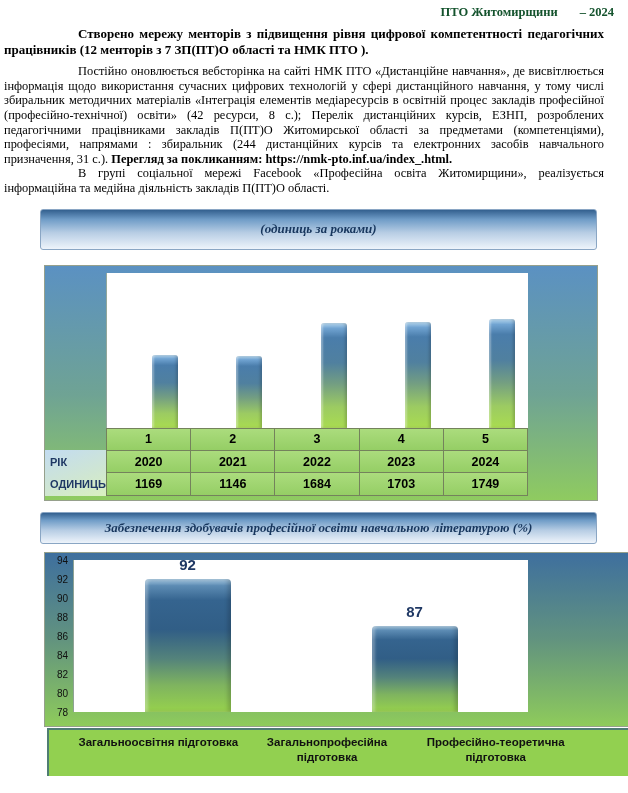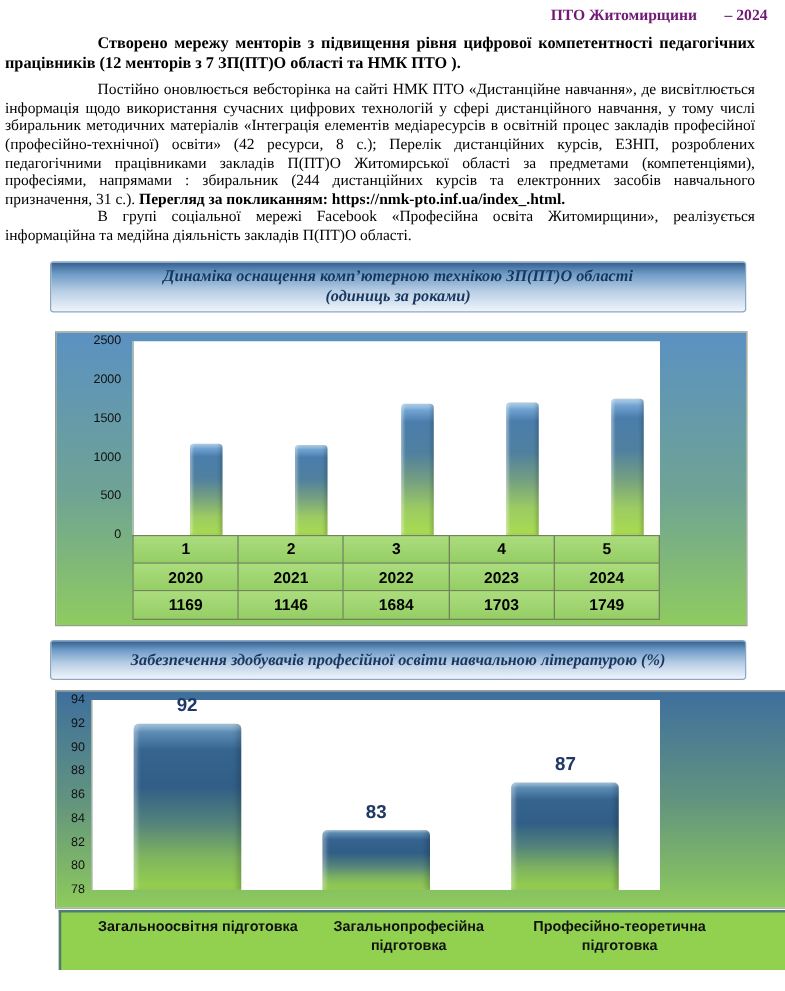--- a/index.html
+++ b/index.html
@@ -2,21 +2,21 @@
 <html><head>
 <meta charset="utf-8">
 <style>
   * { margin:0; padding:0; box-sizing:border-box; }
   html,body { background:#fff; }
   body {
     width:628px; height:793px; position:relative; overflow:hidden;
     font-family:"Liberation Serif", serif; color:#000;
   }
   
-  .hdr { text-align:right; padding:5px 14px 0 0; font-weight:bold; font-size:12.5px; color:#701a75; }
+  .hdr { text-align:right; padding:5px 14px 0 0; font-weight:bold; font-size:12.5px; color:#14532d; }
   .hdr .right { margin-left:22px; }
   
   p.body { margin:0 24px 0 4px; text-align:justify; font-size:12.4px; line-height:14.6px; text-indent:74px; }
   p.lead { font-weight:bold; font-size:13px; line-height:15.6px; margin-top:6px; }
   p.web  { margin-top:7px; }
   p.web strong, p.web b { font-weight:bold; }
   
   .banner {
     margin:13px 31px 0 40px; height:41px; border-radius:3px;
     display:flex; flex-direction:column; align-items:center; justify-content:center;
@@ -106,50 +106,45 @@
   <span>ПТО Житомирщини</span><span class="right">– 2024</span>
 </div>
 
 <p class="body lead">Створено мережу менторів з підвищення рівня цифрової компетентності педагогічних працівників (12 менторів з 7 ЗП(ПТ)О області та НМК ПТО ).</p>
 
 <p class="body web"><span>Постійно оновлюється вебсторінка на сайті НМК ПТО «Дистанційне навчання», де висвітлюється інформація щодо використання сучасних цифрових технологій у сфері дистанційного навчання, у тому числі збиральник методичних матеріалів «Інтеграція елементів медіаресурсів в освітній процес закладів професійної (професійно-технічної) освіти» (42 ресурси, 8 с.); Перелік дистанційних курсів, ЕЗНП, розроблених педагогічними працівниками закладів П(ПТ)О Житомирської області за предметами (компетенціями), професіями, напрямами : збиральник (244 дистанційних курсів та електронних засобів навчального призначення, 31 с.). </span><strong>Перегляд за покликанням: </strong><strong>https://nmk-pto.inf.ua/index_.html.</strong></p>
 
 <p class="body">В групі соціальної мережі Facebook «Професійна освіта Житомирщини», реалізується інформаційна та медійна діяльність закладів П(ПТ)О області.</p>
 
 <div class="banner">
-  <div>Динаміка оснащення комп’ютерною технікою ЗП(ПТ)О області</div>
   <div>(одиниць за роками)</div>
 </div>
 
 <div class="c1">
-  <div class="c1-ticks" id="c1-ticks">
-      <div class="tick" style="top: 0%;">2500</div>
-      <div class="tick" style="top: 20%;">2000</div>
-      <div class="tick" style="top: 40%;">1500</div>
-      <div class="tick" style="top: 60%;">1000</div>
-      <div class="tick" style="top: 80%;">500</div>
-      <div class="tick" style="top: 100%;">0</div>
-    </div>
   <div class="c1-plot" id="c1-bars">
       <div class="col">
         <div class="bar1" style="height: 46.76%;"></div>
       </div>
       <div class="col">
         <div class="bar1" style="height: 45.84%;"></div>
       </div>
       <div class="col">
         <div class="bar1" style="height: 67.36%;"></div>
       </div>
       <div class="col">
         <div class="bar1" style="height: 68.12%;"></div>
       </div>
       <div class="col">
         <div class="bar1" style="height: 69.96%;"></div>
       </div>
     </div>
+  <div class="c1-rowhdr">
+    <div>РІК</div>
+    <div>ОДИНИЦЬ</div>
+  </div>
   <div class="c1-table" id="c1-table">
       <div class="tcell">1</div>
       <div class="tcell">2</div>
       <div class="tcell">3</div>
       <div class="tcell">4</div>
       <div class="tcell">5</div>
       <div class="tcell">2020</div>
       <div class="tcell">2021</div>
       <div class="tcell">2022</div>
       <div class="tcell">2023</div>
@@ -177,24 +172,20 @@
       <div class="tick" style="top: 75%;">82</div>
       <div class="tick" style="top: 87.5%;">80</div>
       <div class="tick" style="top: 100%;">78</div>
     </div>
   <div class="c2-plot" id="c2-bars">
       <div class="col">
         <div class="bar2" style="height: 87.5%;"></div>
         <div class="dlabel" style="bottom: calc(87.5% + 6px);">92</div>
       </div>
       <div class="col">
-        <div class="bar2" style="height: 31.25%;"></div>
-        <div class="dlabel" style="bottom: calc(31.25% + 6px);">83</div>
-      </div>
-      <div class="col">
         <div class="bar2" style="height: 56.25%;"></div>
         <div class="dlabel" style="bottom: calc(56.25% + 6px);">87</div>
       </div>
     </div>
 </div>
 
 <div class="band" id="band">
     <div class="cat">Загальноосвітня підготовка</div>
     <div class="cat">Загальнопрофесійна підготовка</div>
     <div class="cat">Професійно-теоретична підготовка</div>

